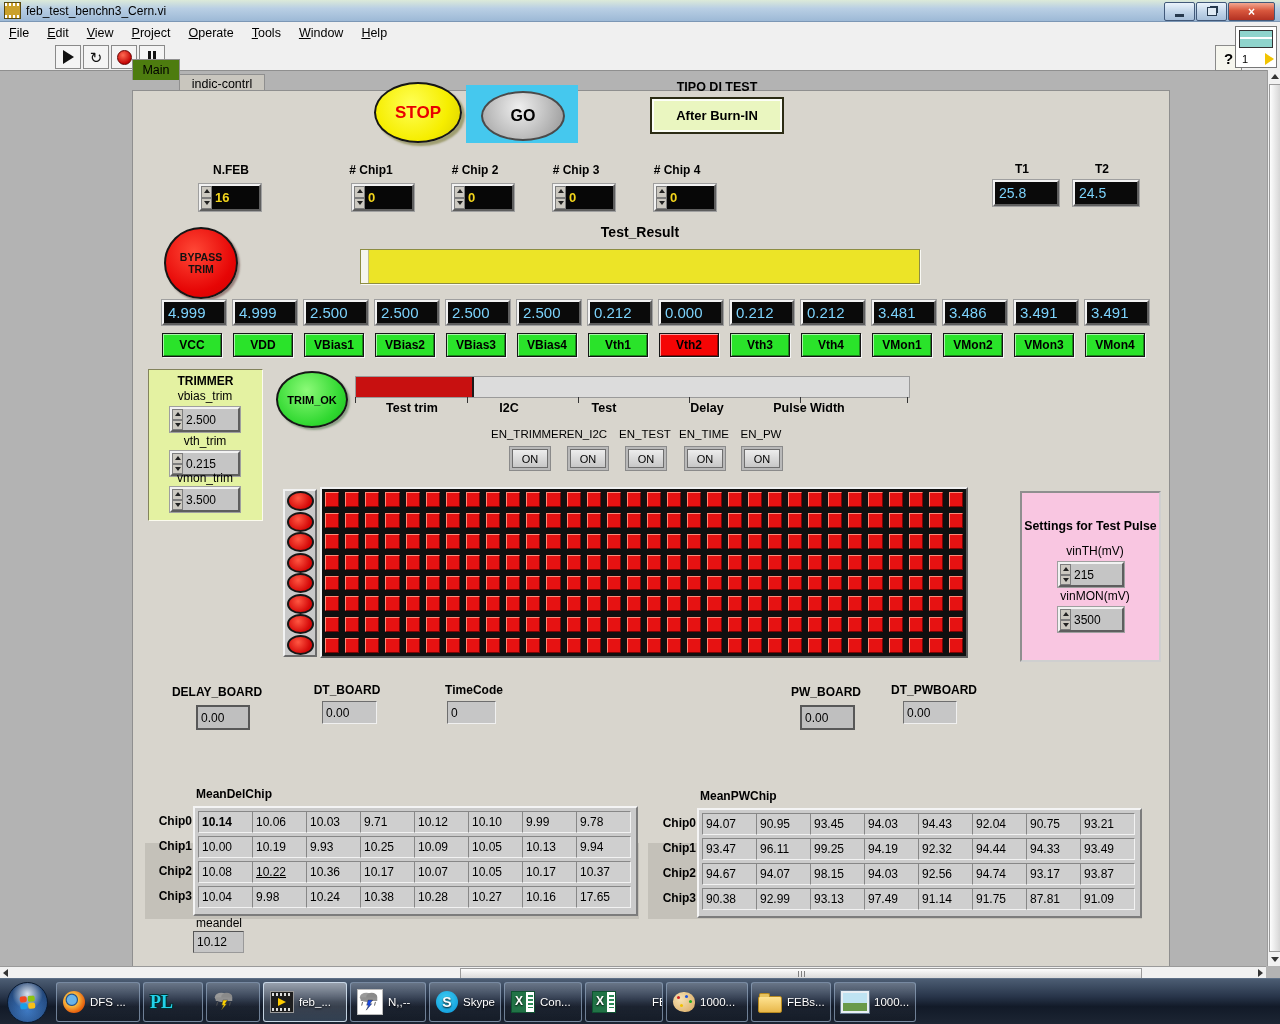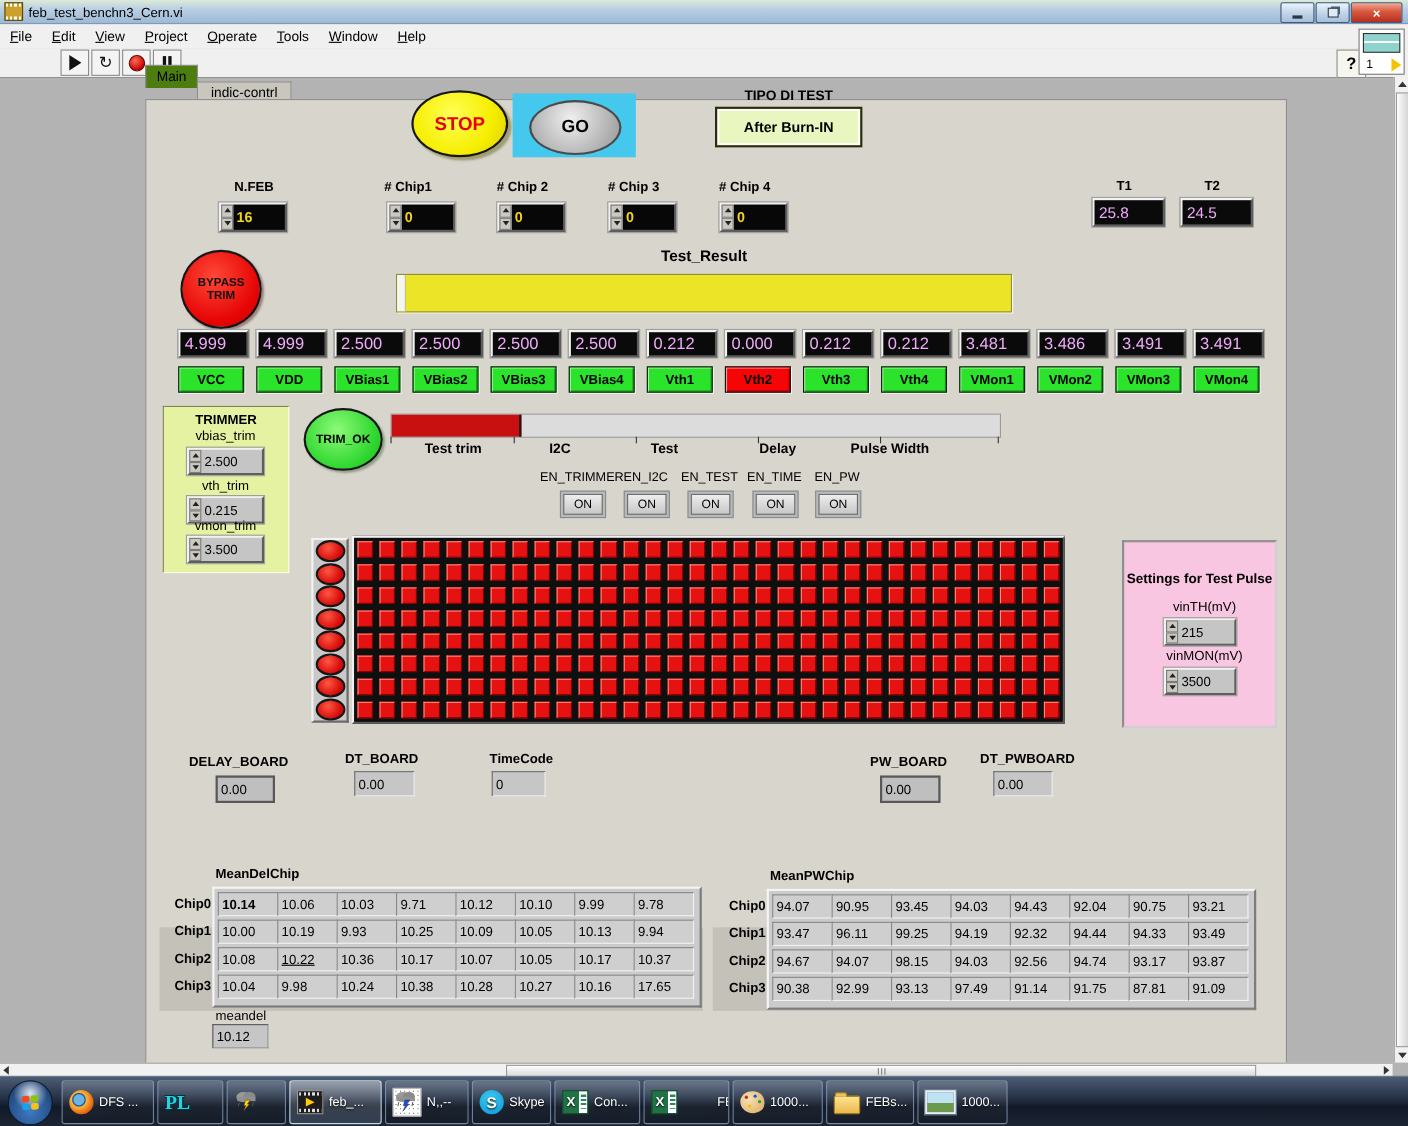--- a/index.html
+++ b/index.html
@@ -55,21 +55,21 @@
   .hthumb{position:absolute;left:460px;top:1px;width:680px;height:10px;background:linear-gradient(#fdfdfd,#d6d6d6);
     border:1px solid #9a9a9a;display:flex;align-items:center;justify-content:center;gap:2px;}
   .hthumb i{display:block;width:1px;height:6px;background:#808080;}
   .sarrow{position:absolute;top:2px;width:0;height:0;border-top:4px solid transparent;border-bottom:4px solid transparent;}
   .vscroll{position:absolute;left:1267px;top:70px;width:13px;height:896px;background:#f1f1f1;border-left:1px solid #9a9a9a;}
   .vthumb{position:absolute;left:1px;top:14px;width:10px;height:866px;background:linear-gradient(90deg,#fdfdfd,#d6d6d6);border:1px solid #9a9a9a;}
   .vsa{position:absolute;left:3px;width:0;height:0;border-left:4px solid transparent;border-right:4px solid transparent;}
   
   .lbl{position:absolute;font-size:12px;white-space:nowrap;}
   .disp{position:absolute;background:#0a0a0a;border:2px solid;border-color:#f2f2f2 #5e5e5e #5e5e5e #f2f2f2;
-    outline:1px solid #9f9f9f;color:#f0abfc;display:flex;align-items:center;padding-left:4px;font-size:15px;}
+    outline:1px solid #9f9f9f;color:#7dd3fc;display:flex;align-items:center;padding-left:4px;font-size:15px;}
   .numctl{position:absolute;display:flex;border:2px solid;border-color:#f2f2f2 #5e5e5e #5e5e5e #f2f2f2;
     outline:1px solid #9f9f9f;background:#b6b3ab;}
   .spin{width:11px;display:flex;flex-direction:column;}
   .spin b{flex:1;border:1px solid #7d7d7d;background:#ccc9c1;position:relative;}
   .spin b::after{content:"";position:absolute;left:2px;top:2px;border-left:3px solid transparent;border-right:3px solid transparent;}
   .spin b.up::after{border-bottom:4px solid #222;}
   .spin b.dn::after{border-top:4px solid #222;}
   .nfield{flex:1;background:#070707;color:#f2d41c;font-weight:bold;font-size:13px;display:flex;align-items:center;padding-left:3px;}
   .nfield.gray{background:#c5c5c5;color:#000;font-weight:normal;font-size:12px;}
   .vlabel{position:absolute;height:22px;display:flex;align-items:center;justify-content:center;font-weight:bold;font-size:12px;

